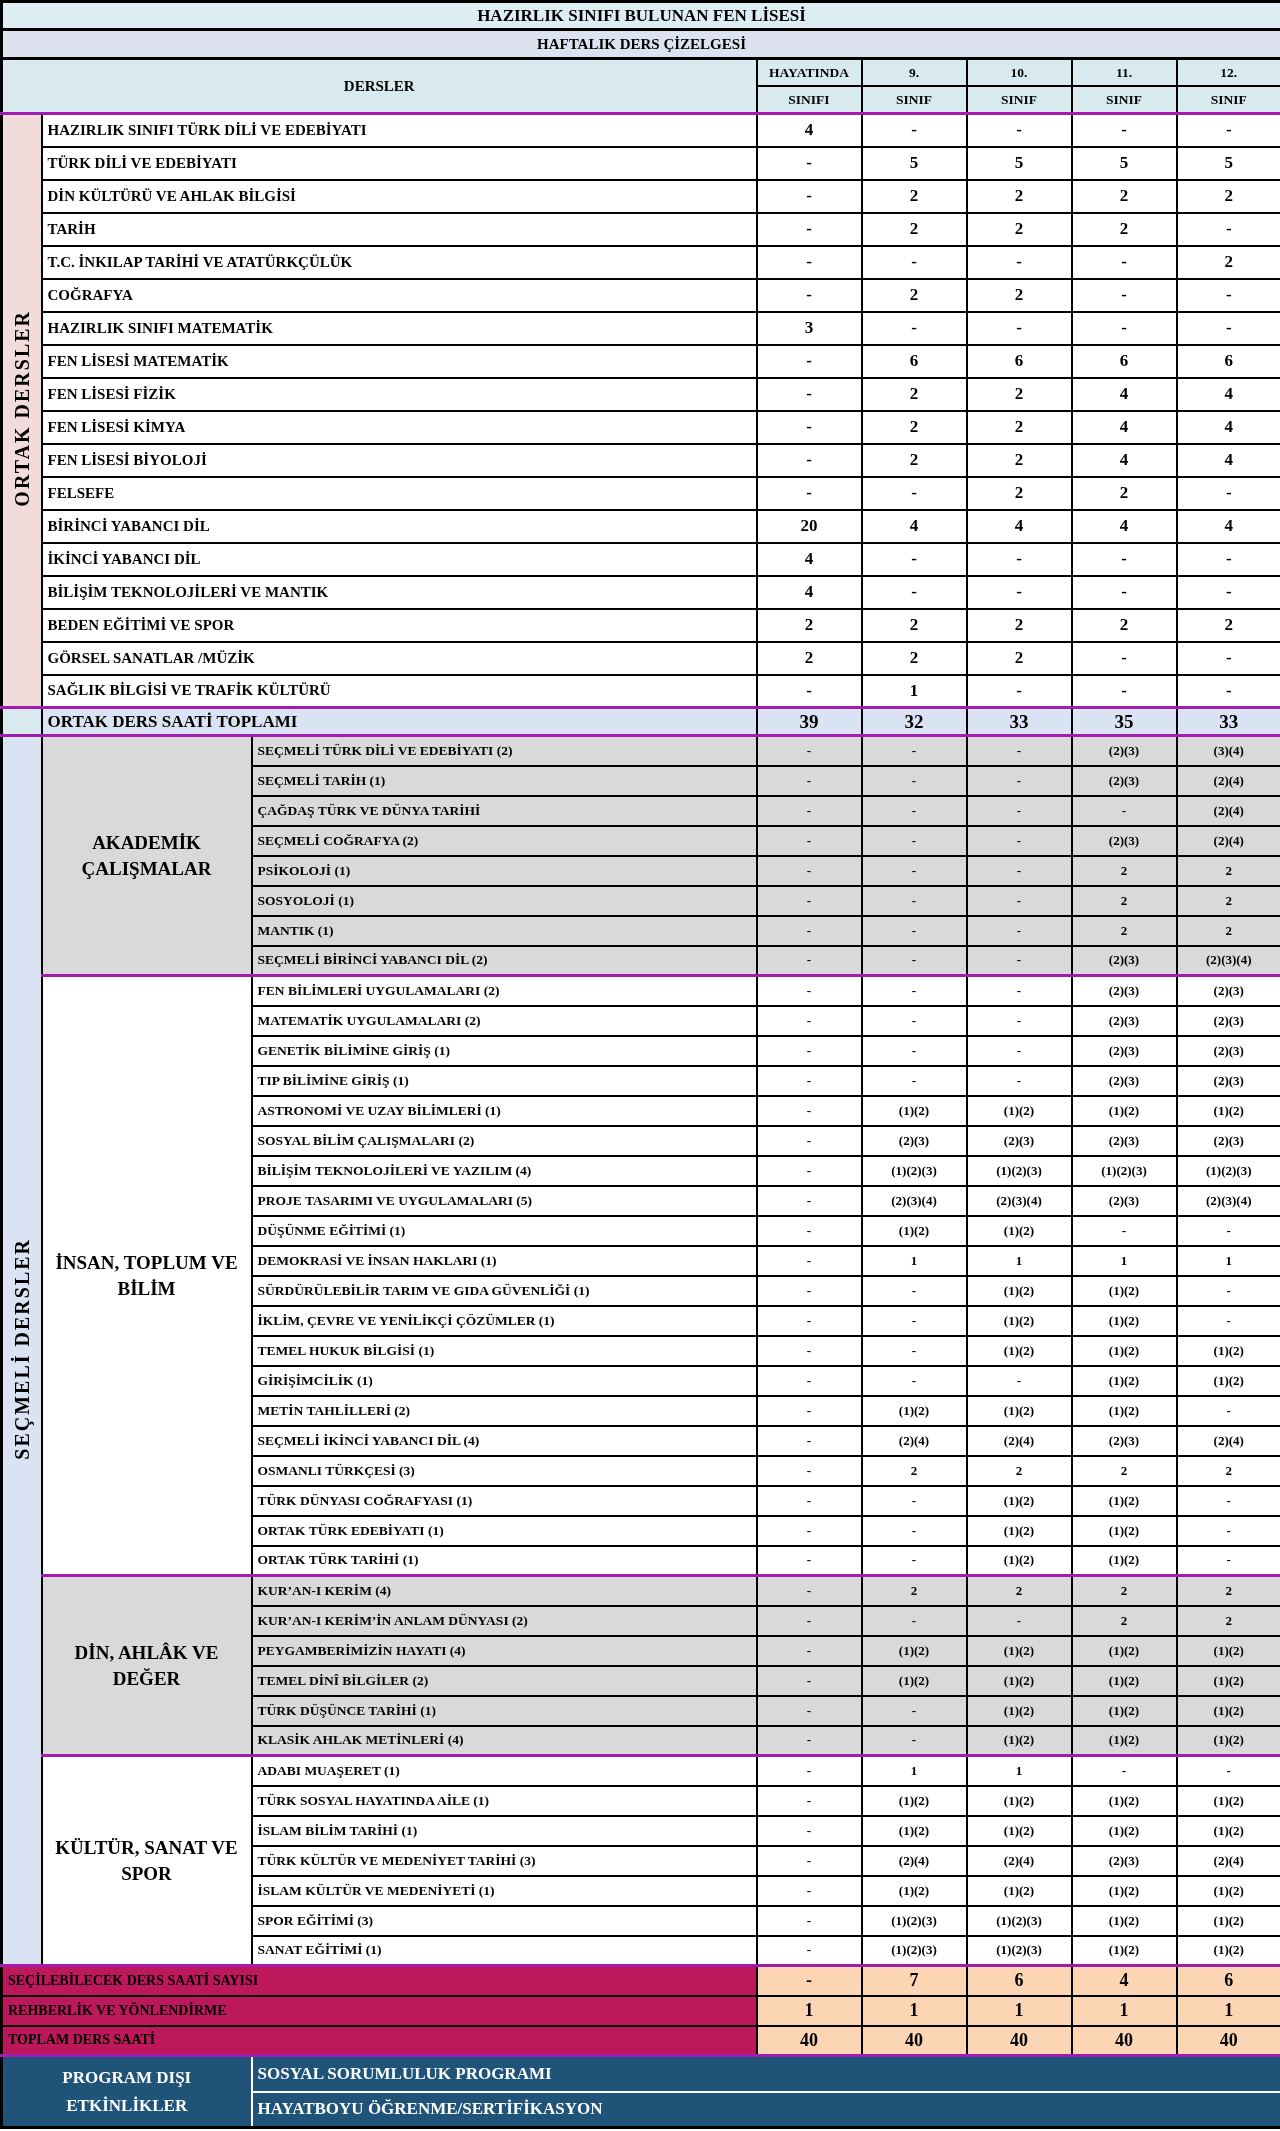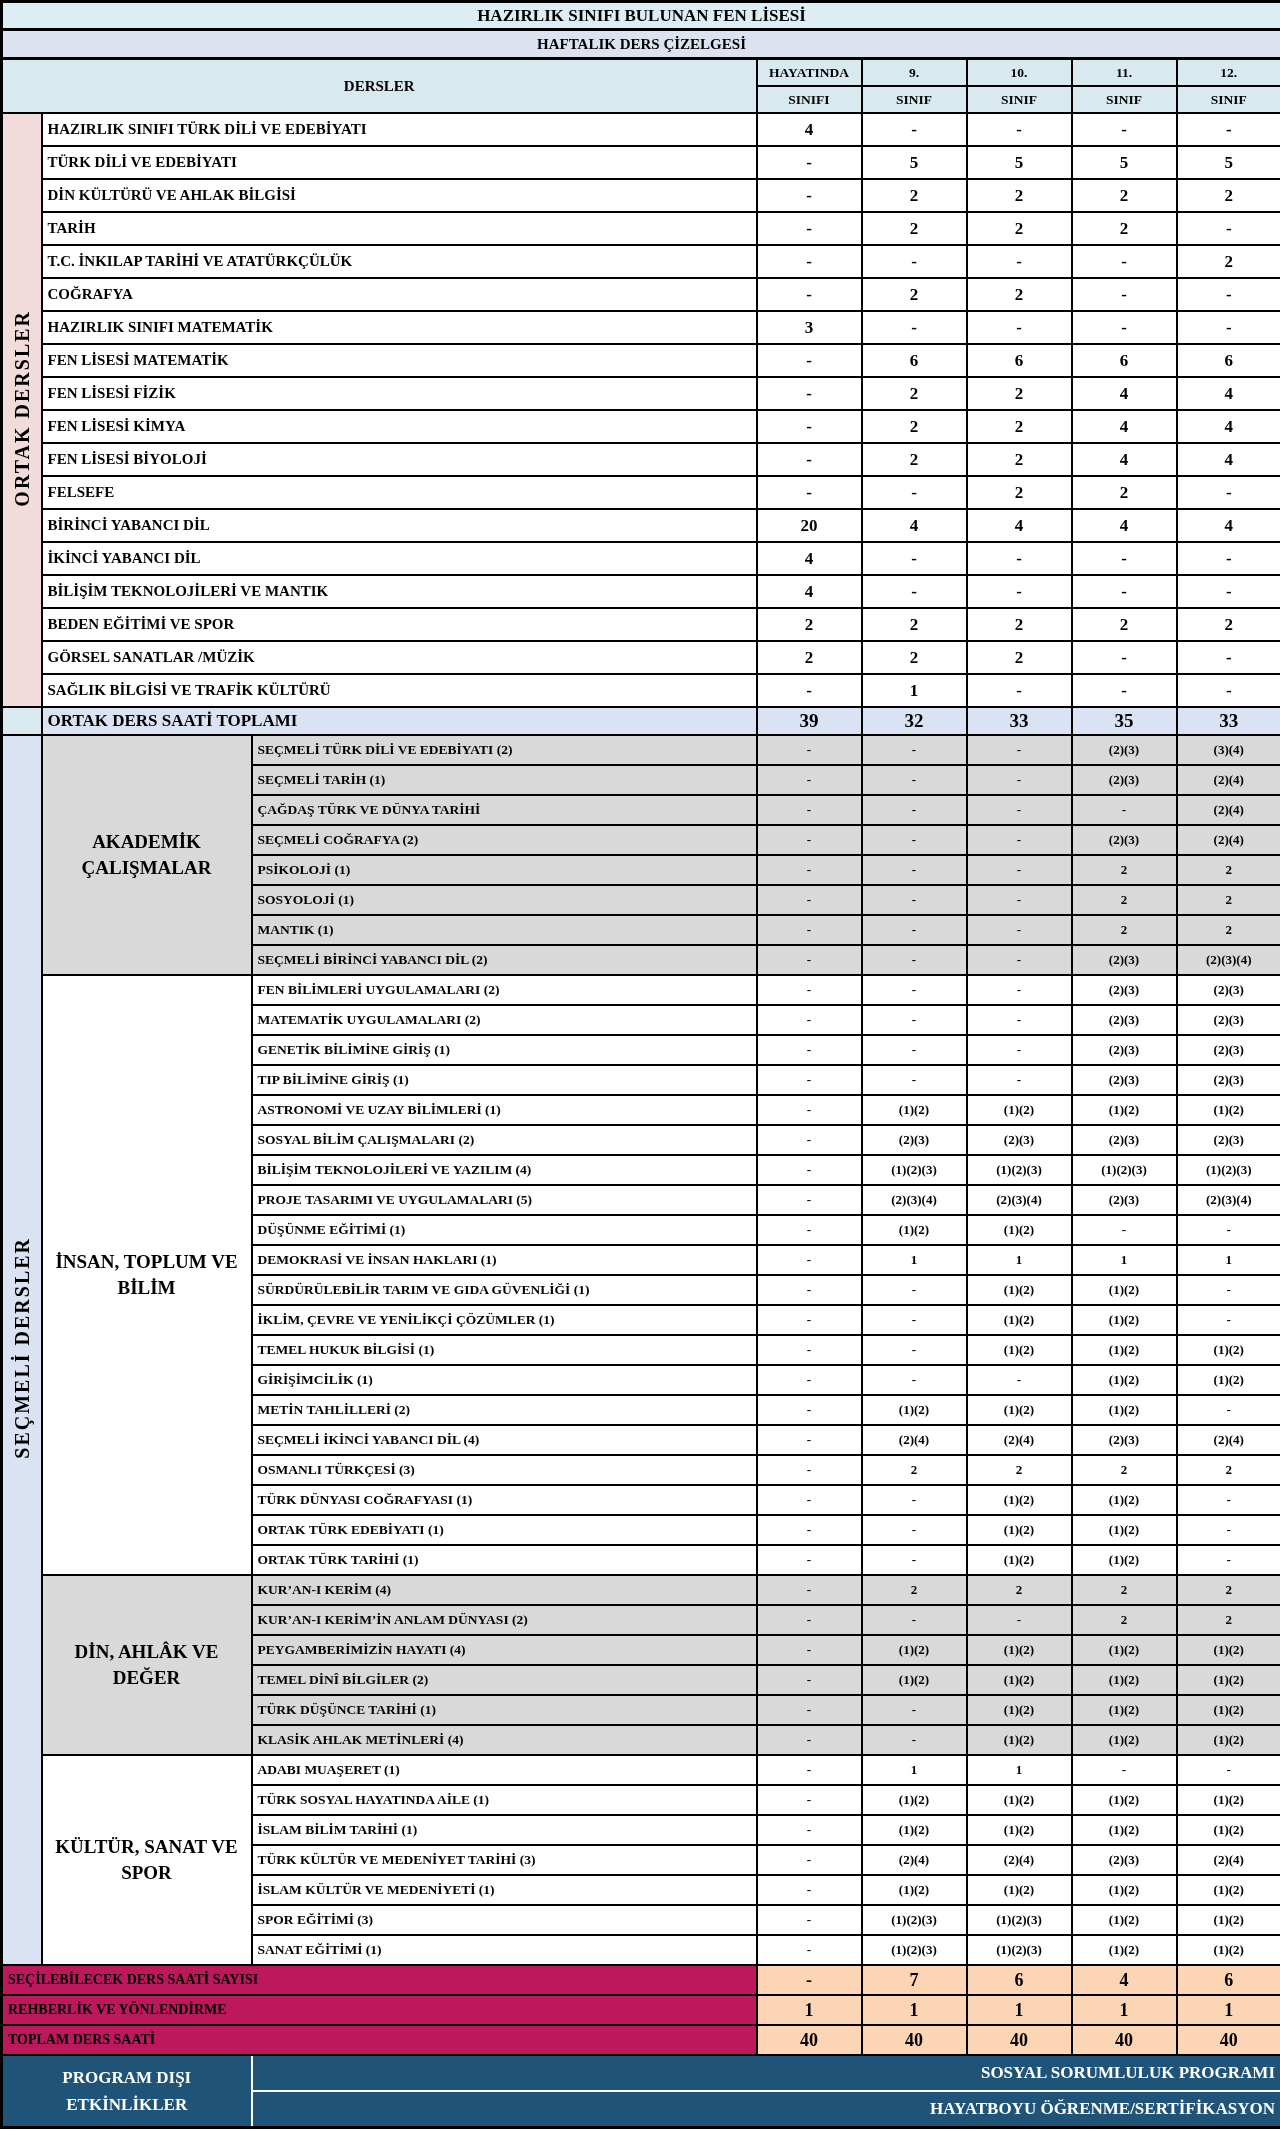--- a/index.html
+++ b/index.html
@@ -1,20 +1,20 @@
 <!DOCTYPE html>
 <html><head>
 <meta charset="utf-8">
 <style>
   html,body{margin:0;padding:0;background:#fff;}
   .page{width:1280px;margin:0 auto;}
   table{border-collapse:collapse;table-layout:fixed;width:1280px;border:3px solid #000;
         font-family:"Liberation Serif",serif;font-weight:bold;color:#000;}
   td,th{border:2px solid #000;padding:0 5px;overflow:hidden;white-space:nowrap;vertical-align:middle;}
-  tr.sec-top > td, tr.sec-top > th{border-top:1px solid #a21caf;}
+  tr.sec-top > td, tr.sec-top > th{border-top:3px solid #a21caf;}
 
   .title   {background:#dcedf3;font-size:17px;height:25px;border-bottom-width:3px;}
   .subtitle{background:#dde2f1;font-size:15px;text-align:center;height:26px;border-bottom-width:3px;}
   .hdr {background:#d8eaef;font-size:13.5px;text-align:center;height:25px;}
   .hdr-courses{background:#d8eaef;font-size:15px;text-align:center;}
 
   tr.r-common{height:33px;}
   tr.r-elect {height:30px;}
   tr.r-total {height:28px;}
   tr.r-foot  {height:30px;}
@@ -37,21 +37,21 @@
 
   td.cyan{background:#d8eaef;padding:0;}
   td.total-label{background:#dae3f3;font-size:17px;text-align:left;}
   td.total-val  {background:#dae3f3;font-size:19px;text-align:center;}
 
   td.foot-label{background:#be185d;font-size:14px;text-align:left;}
   td.foot-val  {background:#fcd5b4;font-size:18px;text-align:center;}
 
   td.program-label{background:#1f5378;color:#fff;font-size:17px;text-align:center;
                    white-space:normal;line-height:1.6;border:2px solid #fff;}
-  td.program-item {background:#1f5378;color:#fff;font-size:17px;text-align:right;border:2px solid #fff;}
+  td.program-item {background:#1f5378;color:#fff;font-size:17px;text-align:left;border:2px solid #fff;}
 </style>
 </head>
 <body>
 
 <div class="page">
   <table>
     <colgroup>
       <col style="width:40px">
         <col style="width:210px">
         <col style="width:505px">

